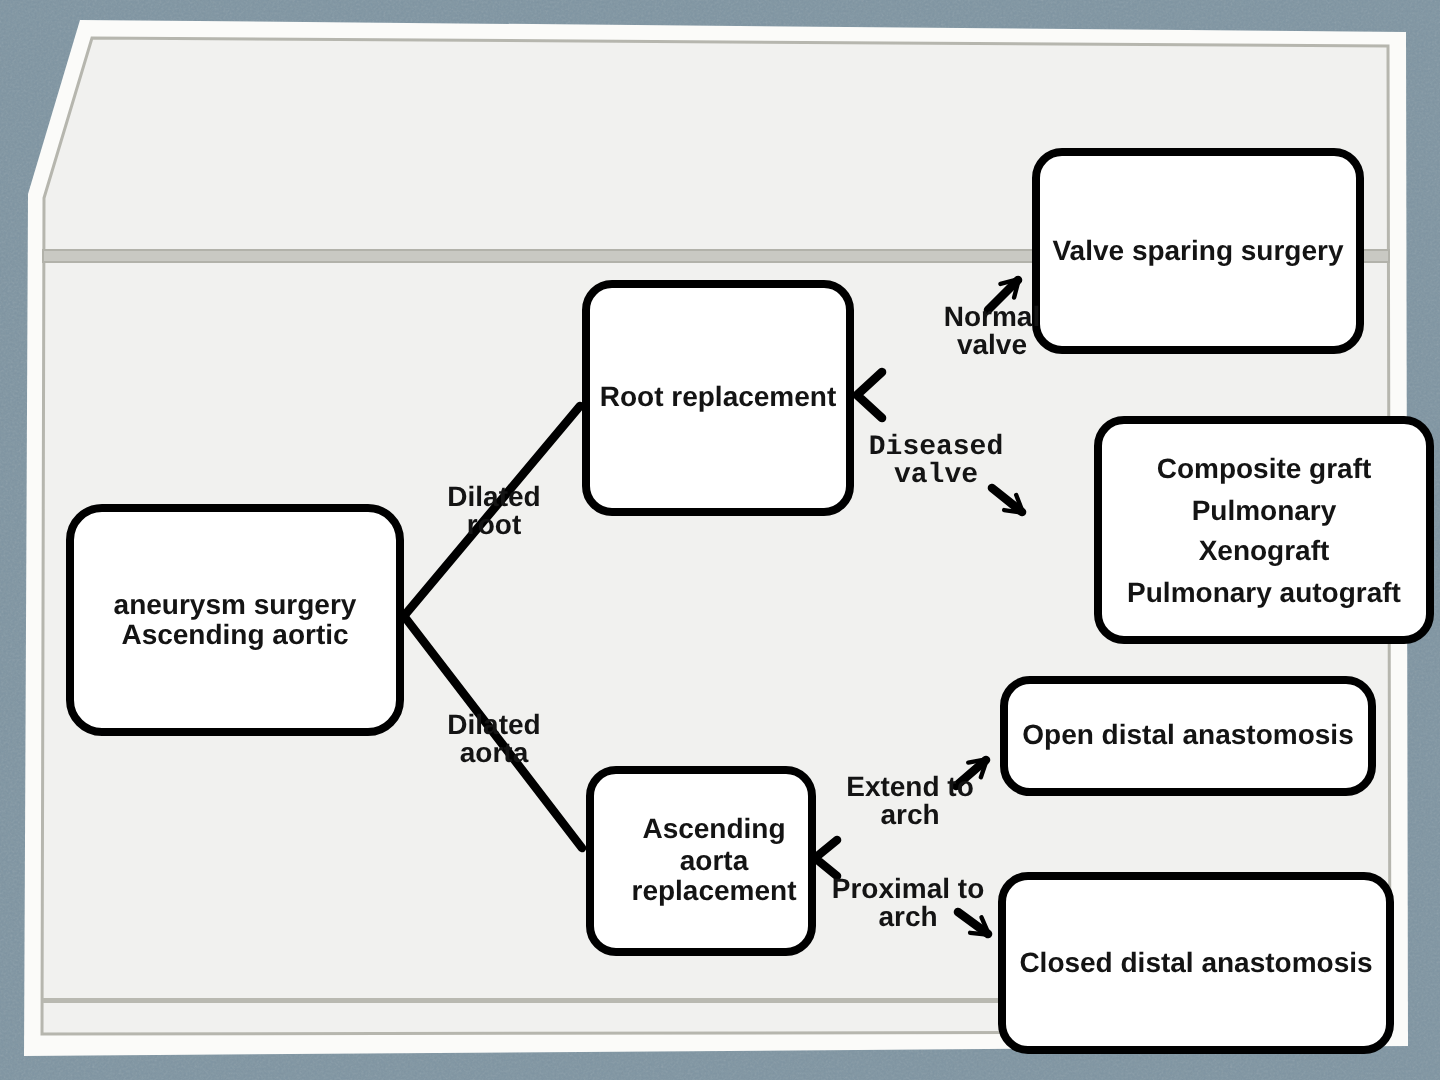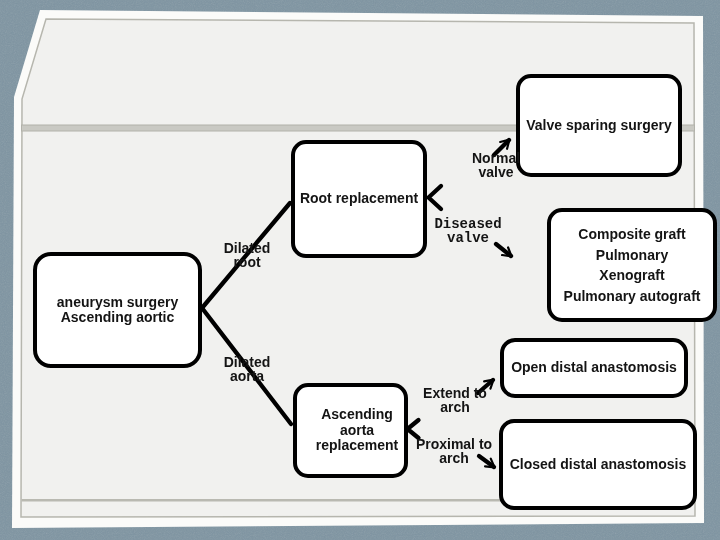--- a/index.html
+++ b/index.html
@@ -25,21 +25,21 @@
   .lbl{
     position:absolute;z-index:2;width:90px;text-align:center;
     font-size:14px;line-height:13.5px;
   }
   #b-aneurysm{left:33px;top:252px;width:169px;height:116px;border-radius:18px;}
   #b-root{left:291px;top:140px;width:136px;height:118px;}
   #b-valve{left:516px;top:74px;width:166px;height:103px;}
   #b-composite{left:547px;top:208px;width:170px;height:114px;line-height:20.5px;}
   #b-aorta{left:293px;top:383px;width:115px;height:95px;padding-left:13px;}
   #b-open{left:500px;top:338px;width:188px;height:60px;}
-  #b-closed{left:499px;top:419px;width:198px;height:91px;text-align:right;}
+  #b-closed{left:499px;top:436px;width:198px;height:91px;text-align:right;}
   #l-dilated-root{left:202px;top:242px;}
   #l-dilated-aorta{left:202px;top:356px;}
   #l-normal-valve{left:423px;top:152px;margin-left:28px;}
   #l-diseased-valve{left:423px;top:218px;font-family:Liberation Mono, monospace;}
   #l-extend-arch{left:410px;top:387px;}
   #l-proximal-arch{left:409px;top:438px;}
 </style>
 </head>
 <body>
 

